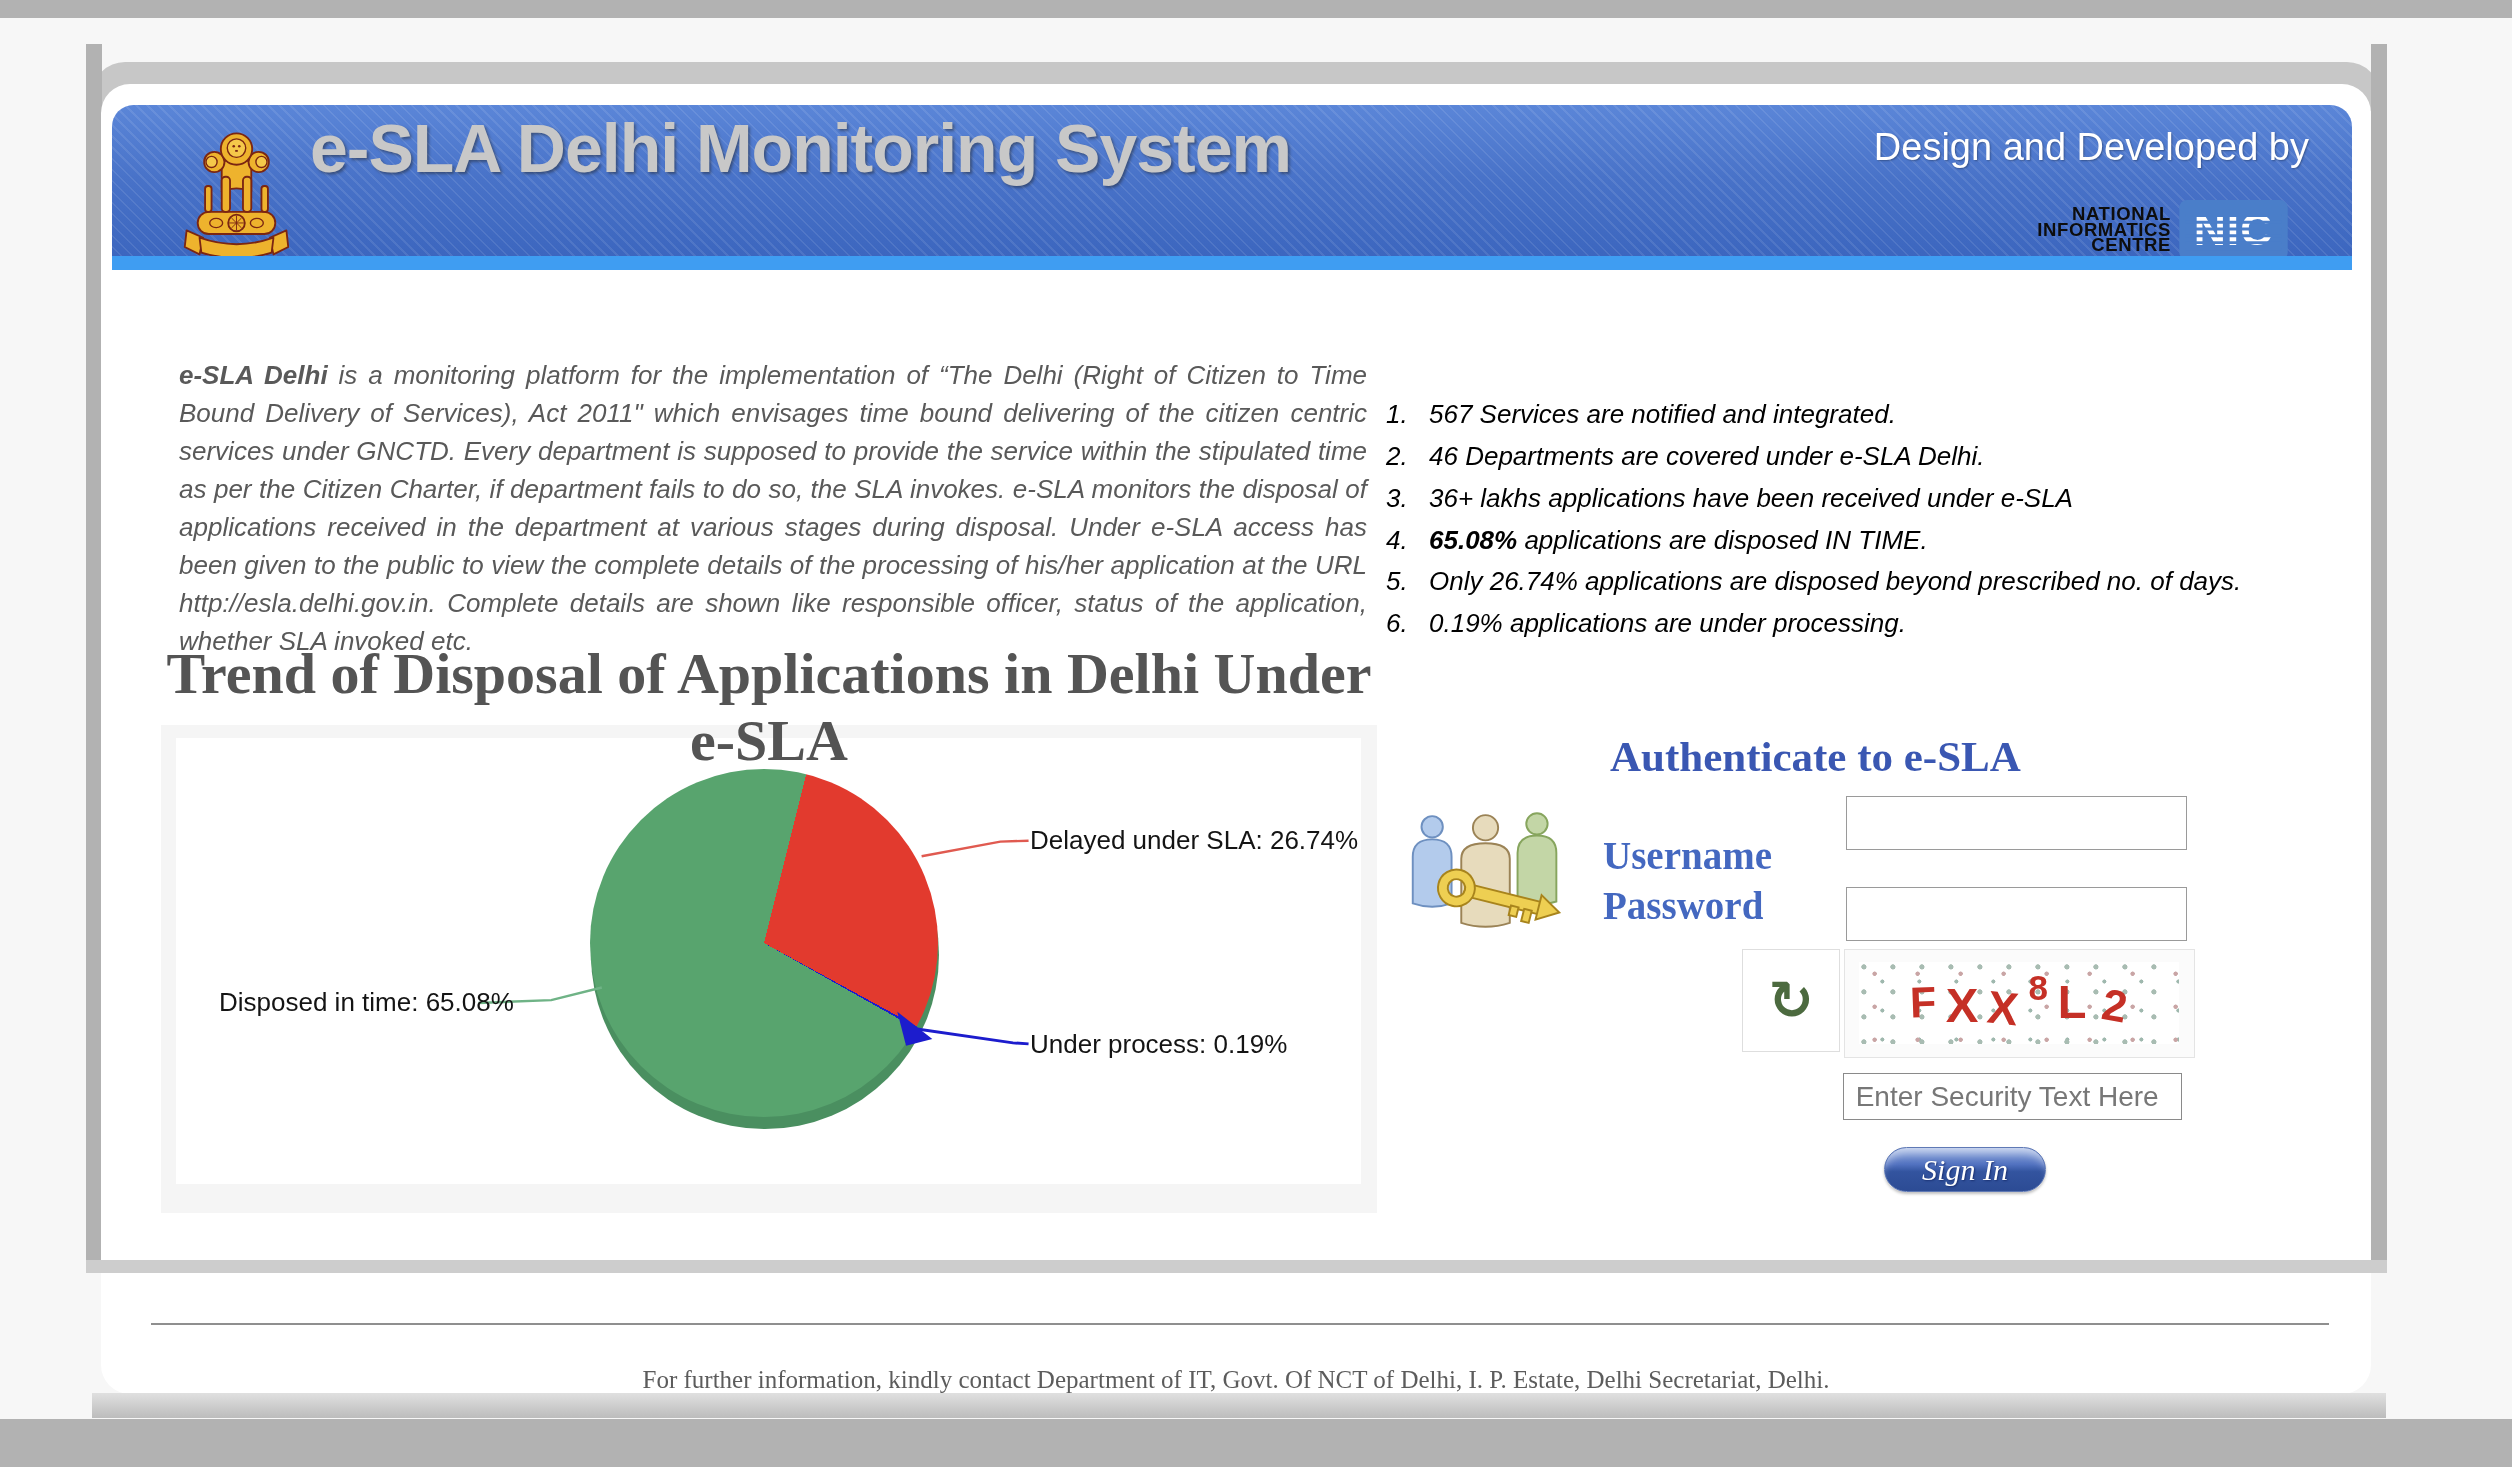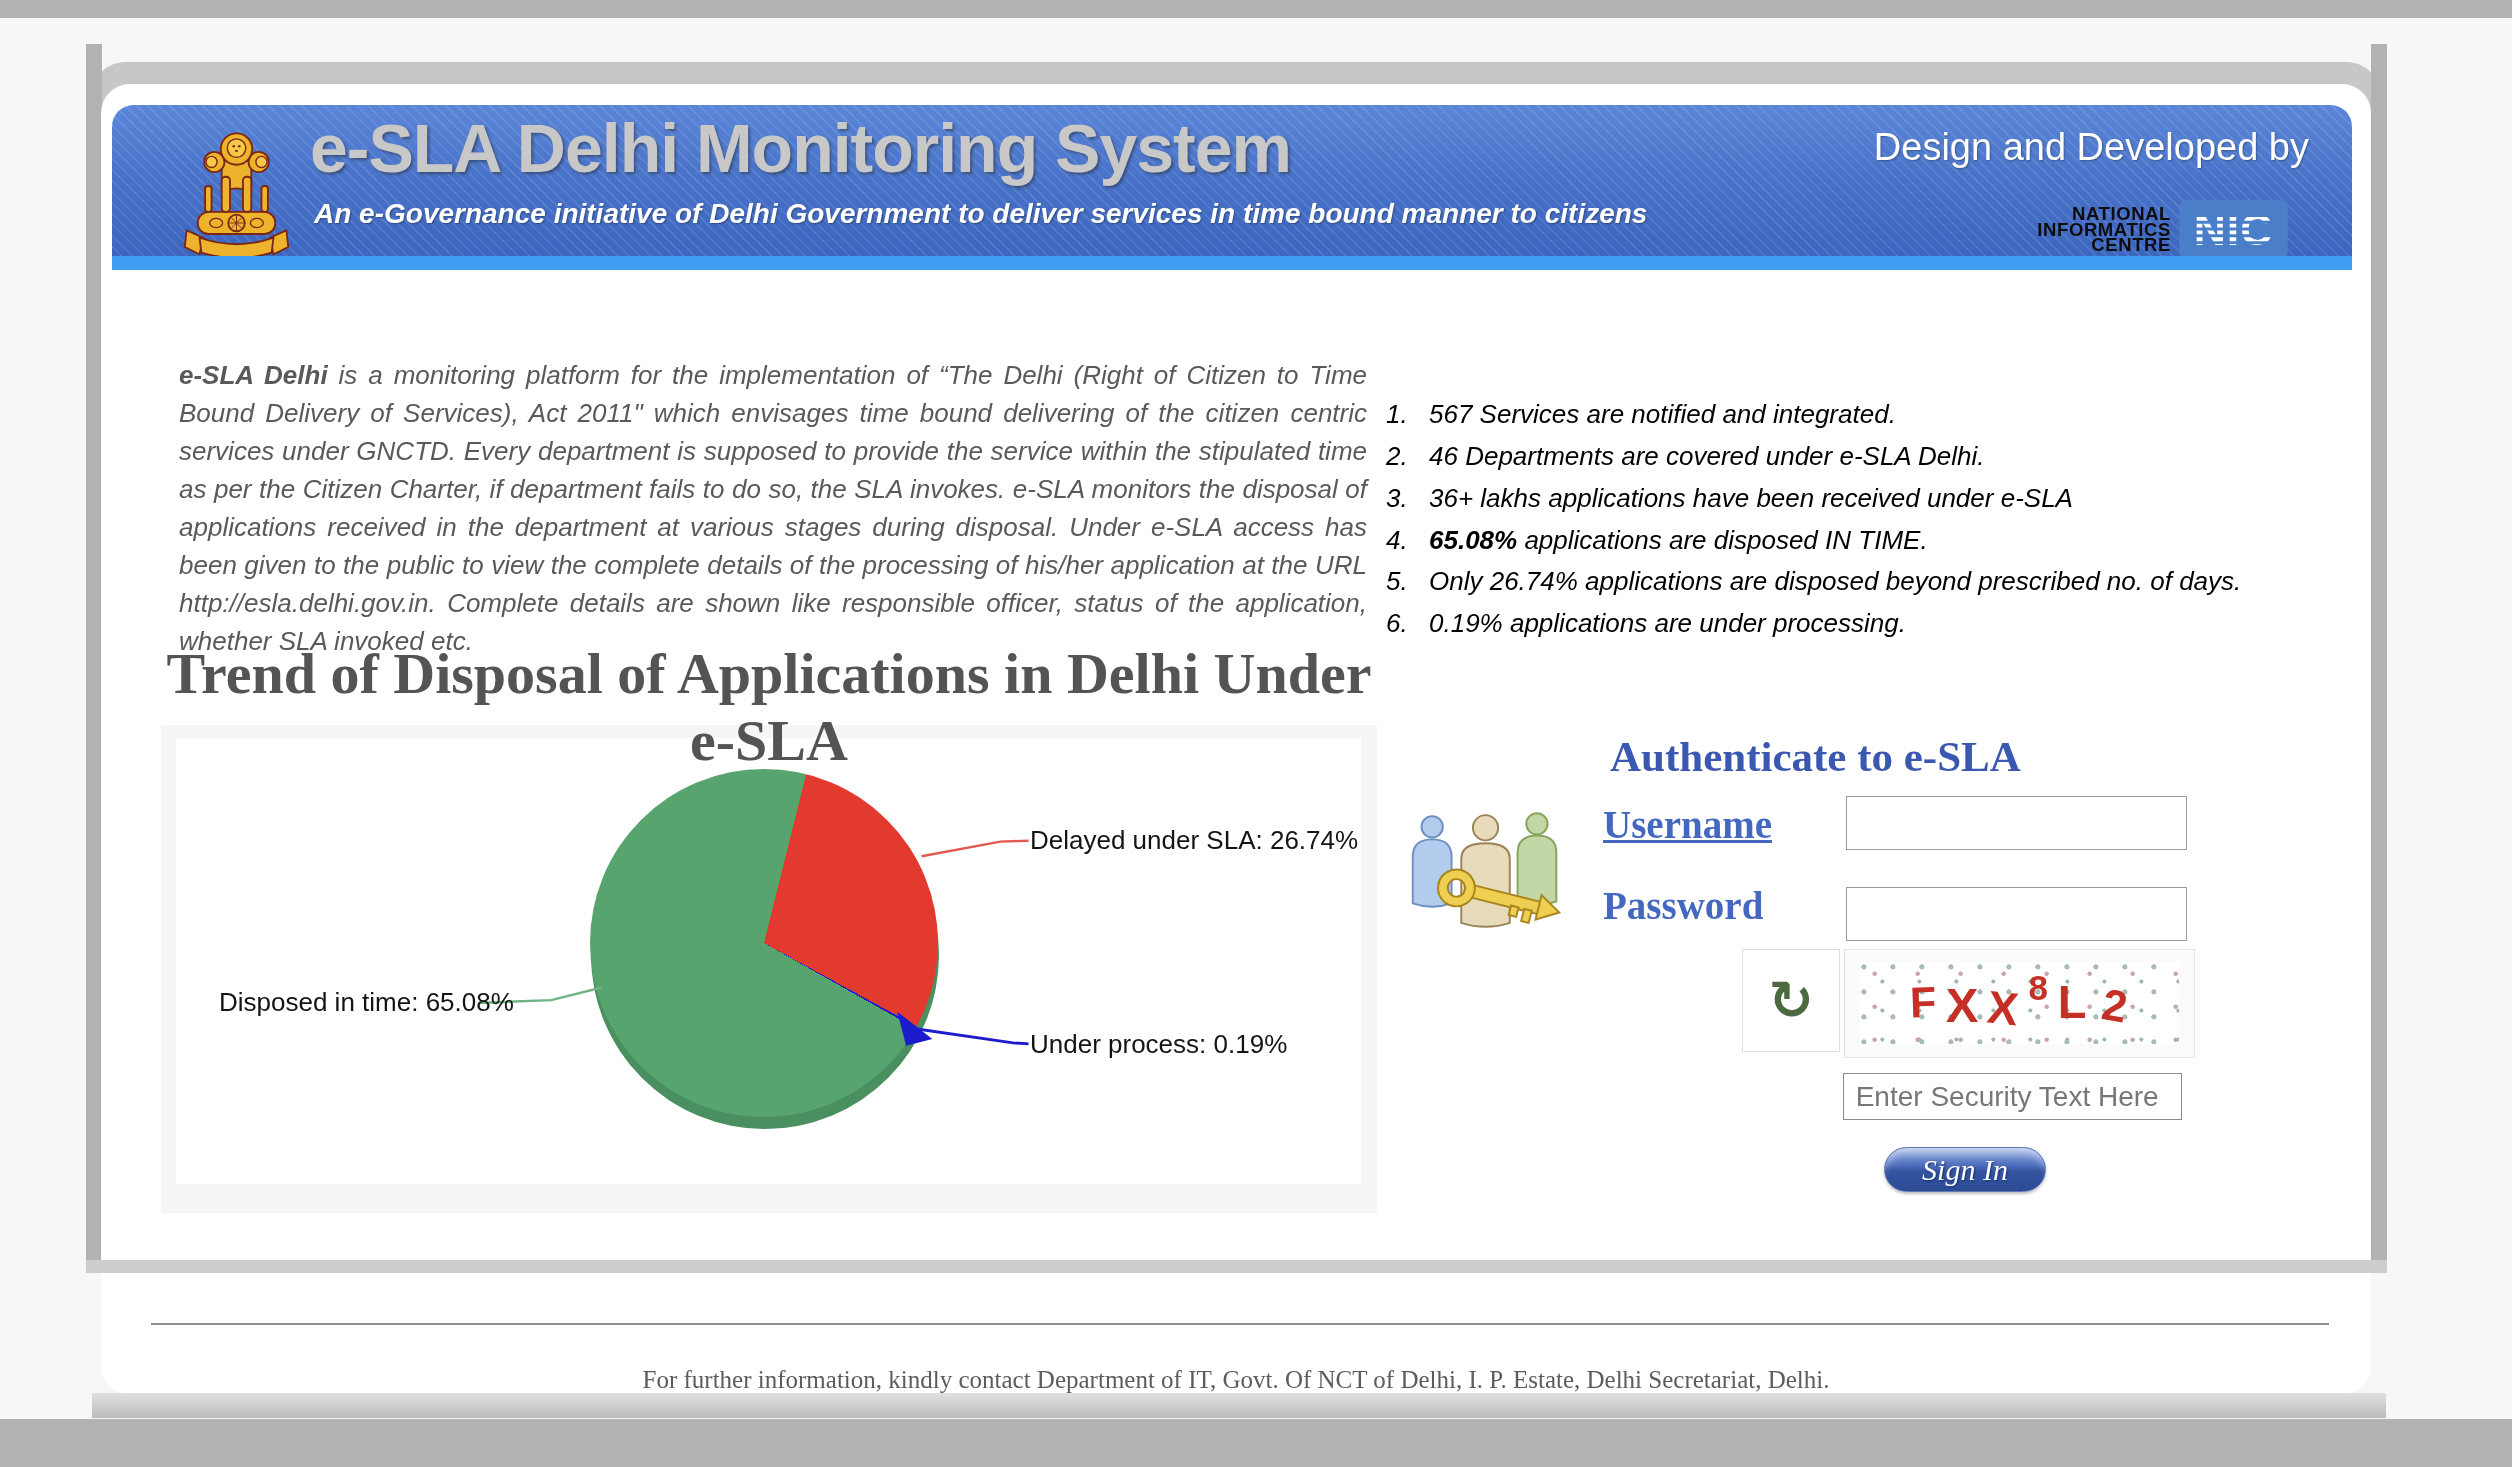--- a/index.html
+++ b/index.html
@@ -59,21 +59,21 @@
   .pie-label{position:absolute;font-size:26px;color:#141414;white-space:nowrap;}
   .lbl-1{left:869px;top:100px;}                       
   .lbl-0{left:58px;top:262px;width:259px;}  
   .lbl-2{left:869px;top:304px;}                       
 
   
   .auth-title{left:1610px;top:732px;width:496px;text-align:left;font-family:"Liberation Serif",serif;
      font-size:43px;font-weight:bold;color:#3a57b2;z-index:5;}
   .users-icon{left:1405px;top:806px;width:163px;height:125px;z-index:5;}
   .fld-label{font-family:"Liberation Serif",serif;font-size:39px;font-weight:bold;color:#4468c0;z-index:5;}
-  .lbl-user{left:1603px;top:802px;text-decoration:underline;} .lbl-pass{left:1603px;top:883px;}
+  .lbl-user{left:1603px;top:833px;} .lbl-pass{left:1603px;top:883px;}
   .txt-input{position:absolute;width:341px;height:54px;border:1.9px solid #9a9a9a;background:#fff;
      font-size:27px;padding:0 11.7px;box-sizing:border-box;z-index:5;font-family:"Liberation Sans",sans-serif;}
   .inp-user{left:1846px;top:796px;} .inp-pass{left:1846px;top:887px;}
   .refresh-box{left:1742px;top:949px;width:98px;height:103px;background:#fff;border:1.9px solid #dedede;
      box-sizing:border-box;z-index:5;display:flex;align-items:center;justify-content:center;cursor:pointer;}
   .refresh-glyph{font-family:"DejaVu Sans",sans-serif;font-size:54px;font-weight:bold;color:#4c6a3f;line-height:1;}
   .captcha-box{left:1844px;top:949px;width:351px;height:109px;background:#fbfbfb;border:1.9px solid #e4e4e4;
      box-sizing:border-box;z-index:5;}
   .captcha-img{position:absolute;left:13.6px;top:11.7px;width:320px;height:82px;background:#ffffff;
      background-image:
@@ -146,21 +146,20 @@
         <line x1="54.5" y1="100.5" x2="65.5" y2="111.5"></line>
           <line x1="65.5" y1="100.5" x2="54.5" y2="111.5"></line>
       </g>
       <g fill="#7b2612">
         <circle cx="57" cy="23" r="1.4"></circle>
           <circle cx="63" cy="23" r="1.4"></circle>
         <rect x="58.6" y="27" width="2.8" height="2"></rect>
       </g>
     </svg>
     <div class="abs site-title">e-SLA Delhi Monitoring System</div>
-    <div class="abs site-sub">An e-Governance initiative of Delhi Government to deliver services in time bound manner to citizens</div>
     <div class="abs design-by">Design and Developed by</div>
     <div class="abs nic-name">
       <span>NATIONAL</span>
       <span>INFORMATICS</span>
       <span>CENTRE</span>
     </div>
     <svg class="abs nic-logo" viewBox="0 0 112 62">
       <rect width="112" height="62" rx="8" fill="#4a7ec9"></rect>
       <text id="nic-logo-text" x="56" y="47" text-anchor="middle" font-family="Liberation Sans, sans-serif" font-size="46" font-weight="bold" fill="#ffffff" letter-spacing="1">NIC</text>
       <g stroke="#4a7ec9" stroke-width="3">

